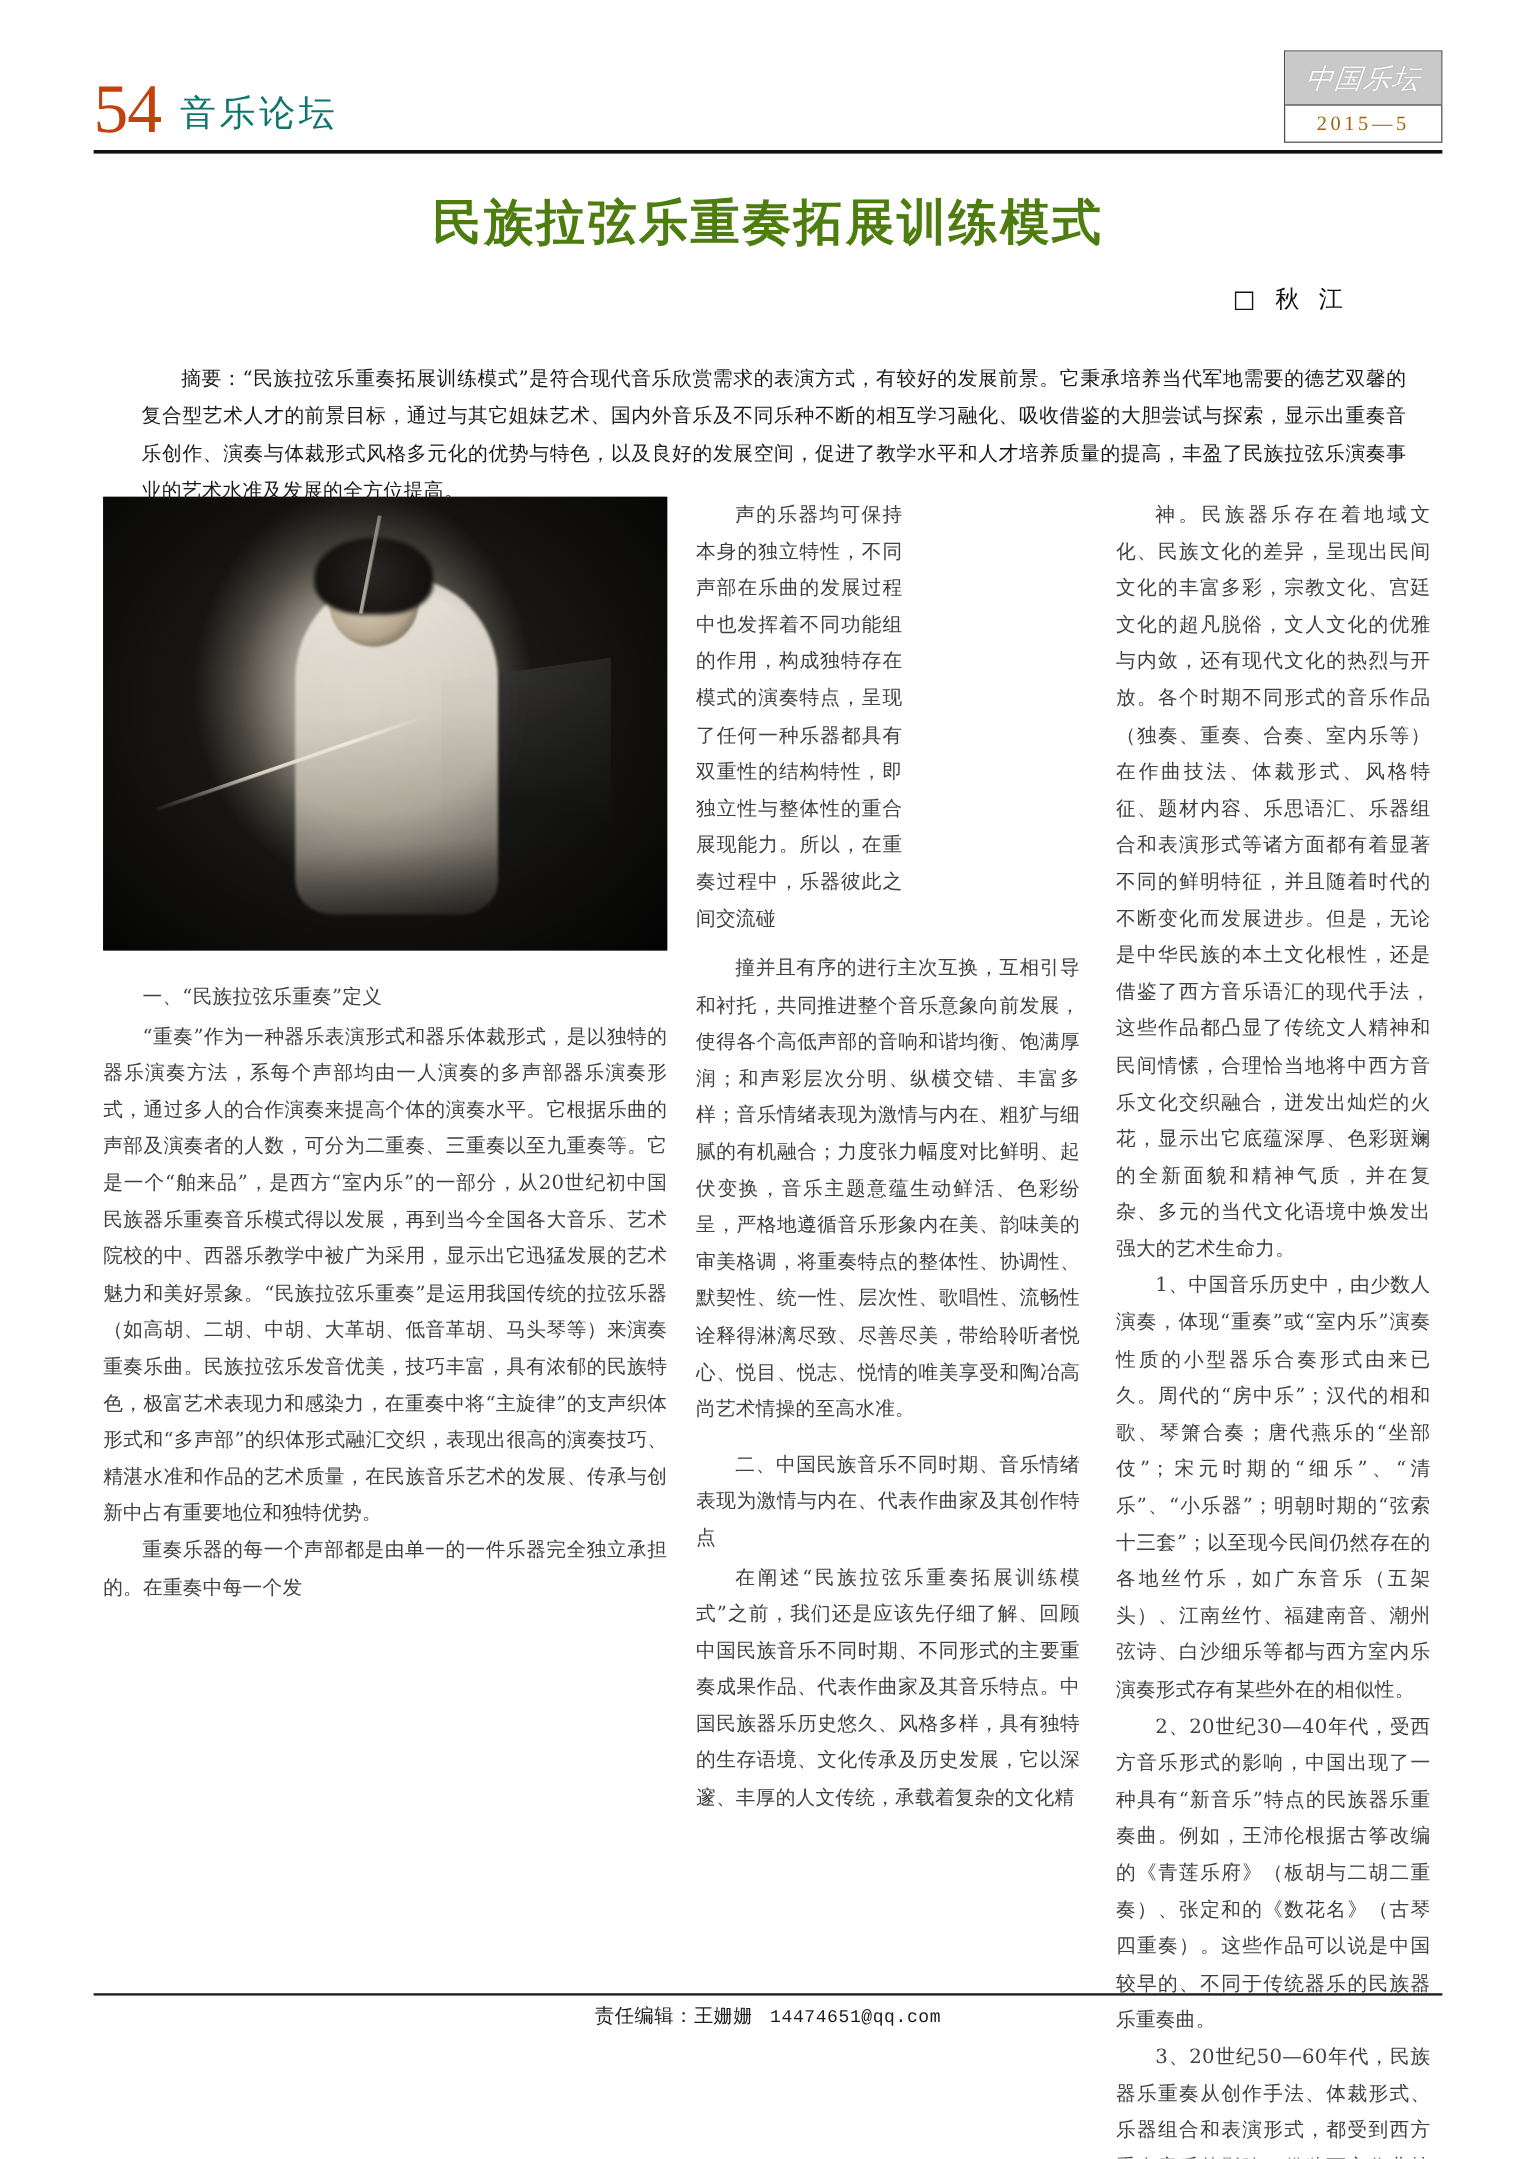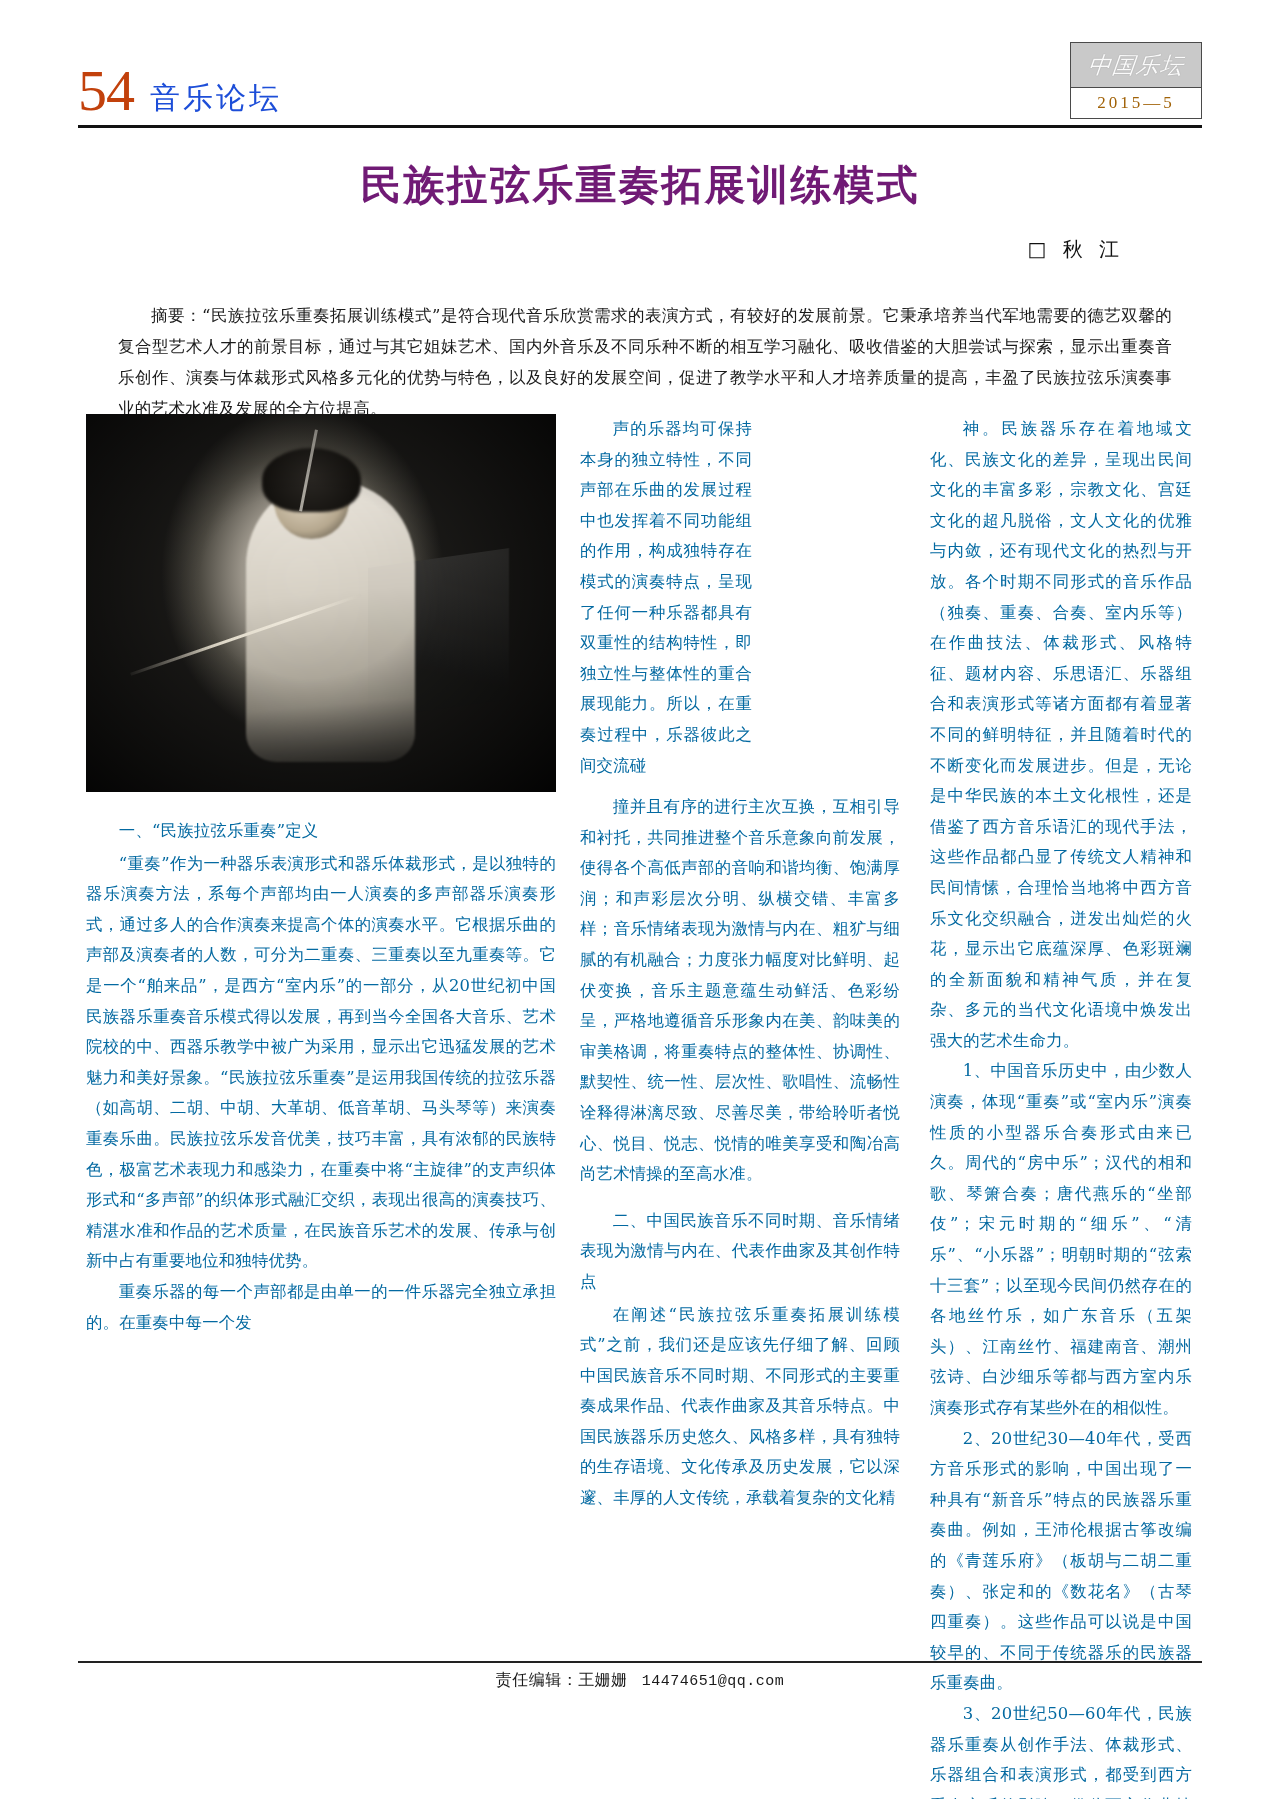--- a/index.html
+++ b/index.html
@@ -38,24 +38,24 @@
   }
   .folio-num {
     font-family: "Liberation Serif", serif;
     font-size: 58px;
     line-height: 0.95;
     font-weight: 400;
     letter-spacing: -1px;
     color: #c2410c;
   }
   .folio-label {
-    font-family: Liberation Serif, serif;
+    font-family: Liberation Mono, monospace;
     font-size: 30px;
     line-height: 1.1;
-    color: #1d4ed8;
+    color: #0f766e;
     letter-spacing: 3px;
     padding-bottom: 4px;
   }
   .hdr-rule {
     position: absolute;
     left: 0;
     right: 0;
     bottom: 0;
     height: 3px;
     background: #111;
@@ -102,21 +102,21 @@
   .title {
     position: absolute;
     left: 78px;
     right: 78px;
     top: 158px;
     text-align: center;
     font-family: "DejaVu Serif", serif;
     font-weight: bold;
     font-size: 41px;
     letter-spacing: 2px;
-    color: #701a75;
+    color: #4d7c0f;
   }
   .byline {
     position: absolute;
     right: 78px;
     top: 236px;
     width: 420px;
     text-align: right;
     font-family: "DejaVu Serif", serif;
     font-size: 20px;
     letter-spacing: 5px;
@@ -226,21 +226,21 @@
 
   
   .col {
     position: absolute;
     top: 414px;
     font-family: "DejaVu Serif", serif;
     font-size: 16.4px;
     line-height: 30.6px;
     text-align: justify;
     text-justify: inter-ideograph;
-    color: #0369a1;
+    color: #404040;
     letter-spacing: 0.2px;
   }
   .col p { margin: 0; text-indent: 2em; }
   .col p.head { text-indent: 2em; margin-top: 16px; margin-bottom: 2px; }
   .col-1 { left: 86px;  width: 470px; top: 800px; }
 
   
   .mid-top { left: 580px; width: 172px; top: 414px; }
   .mid-bottom { left: 580px; width: 320px; top: 792px; }
   .right-col { left: 930px; width: 262px; top: 414px; }

